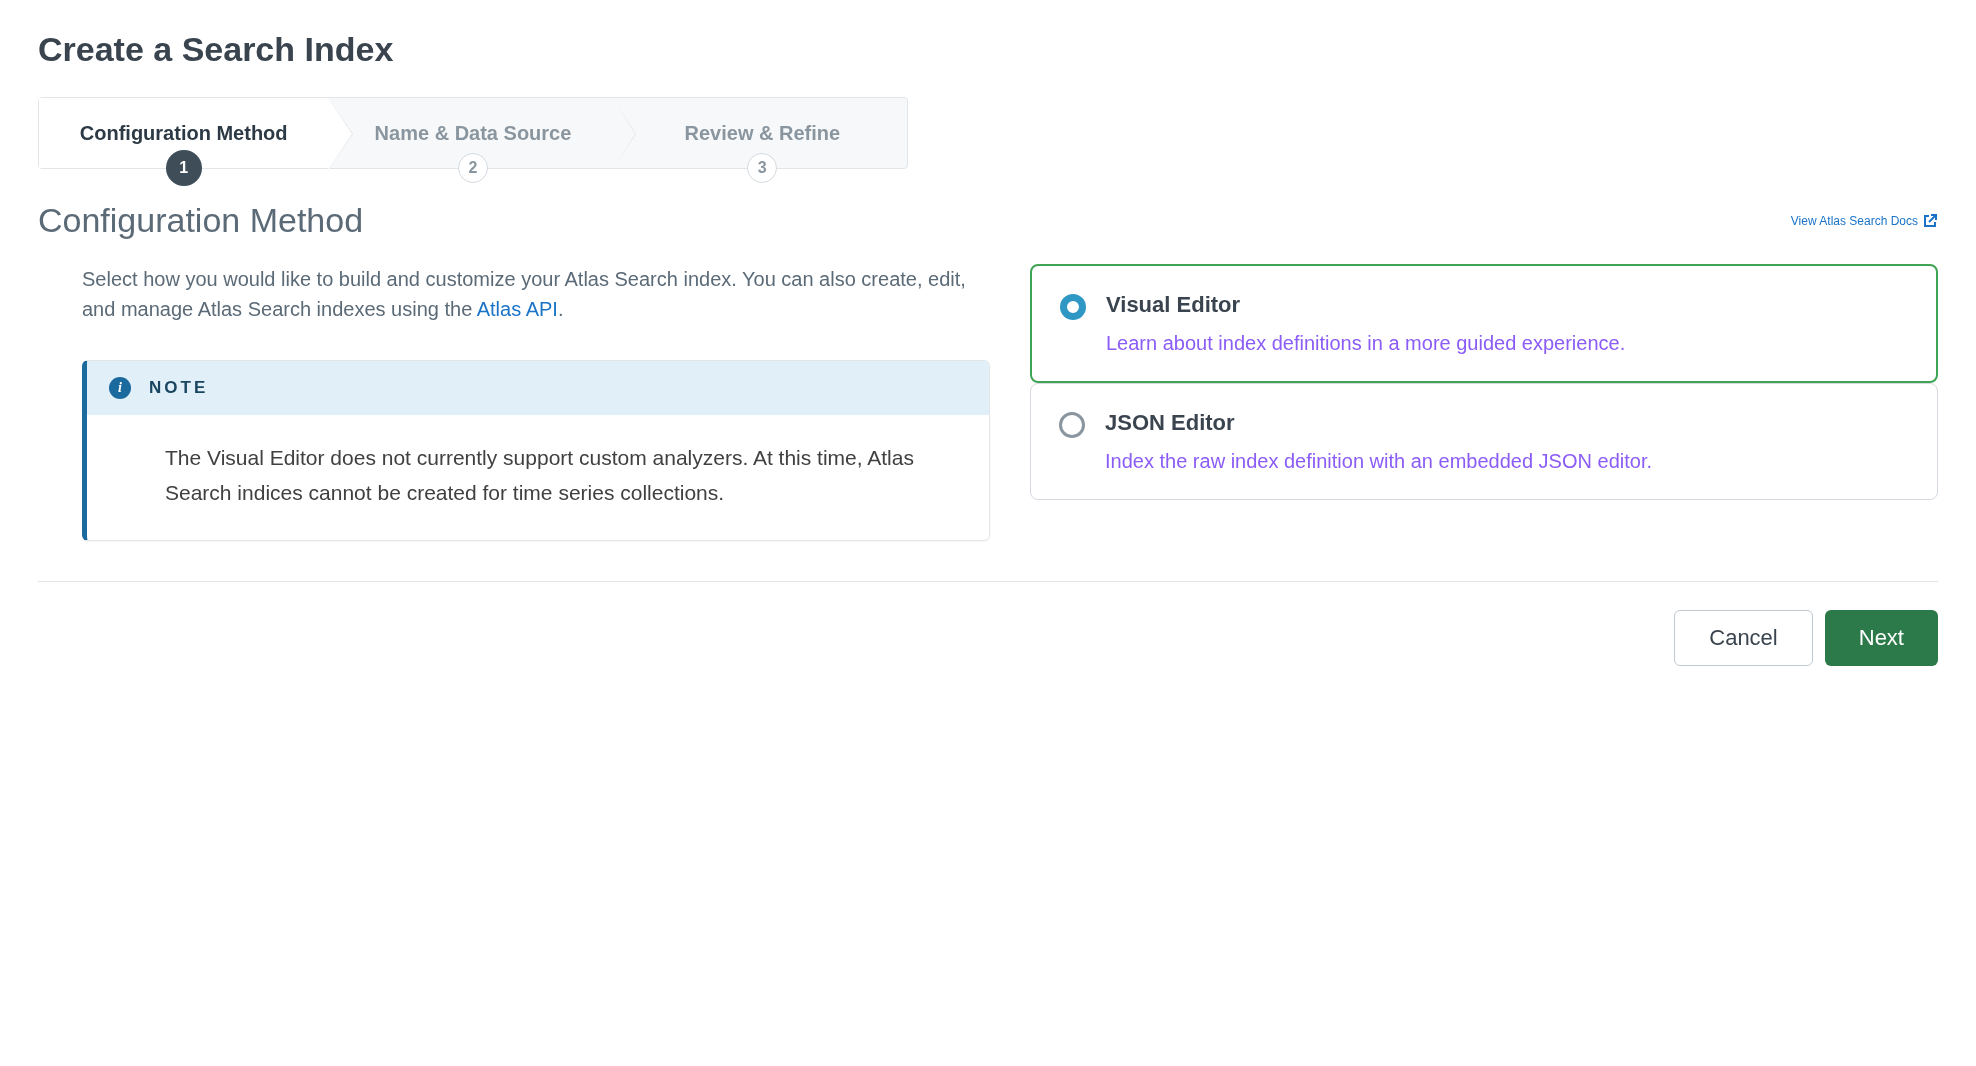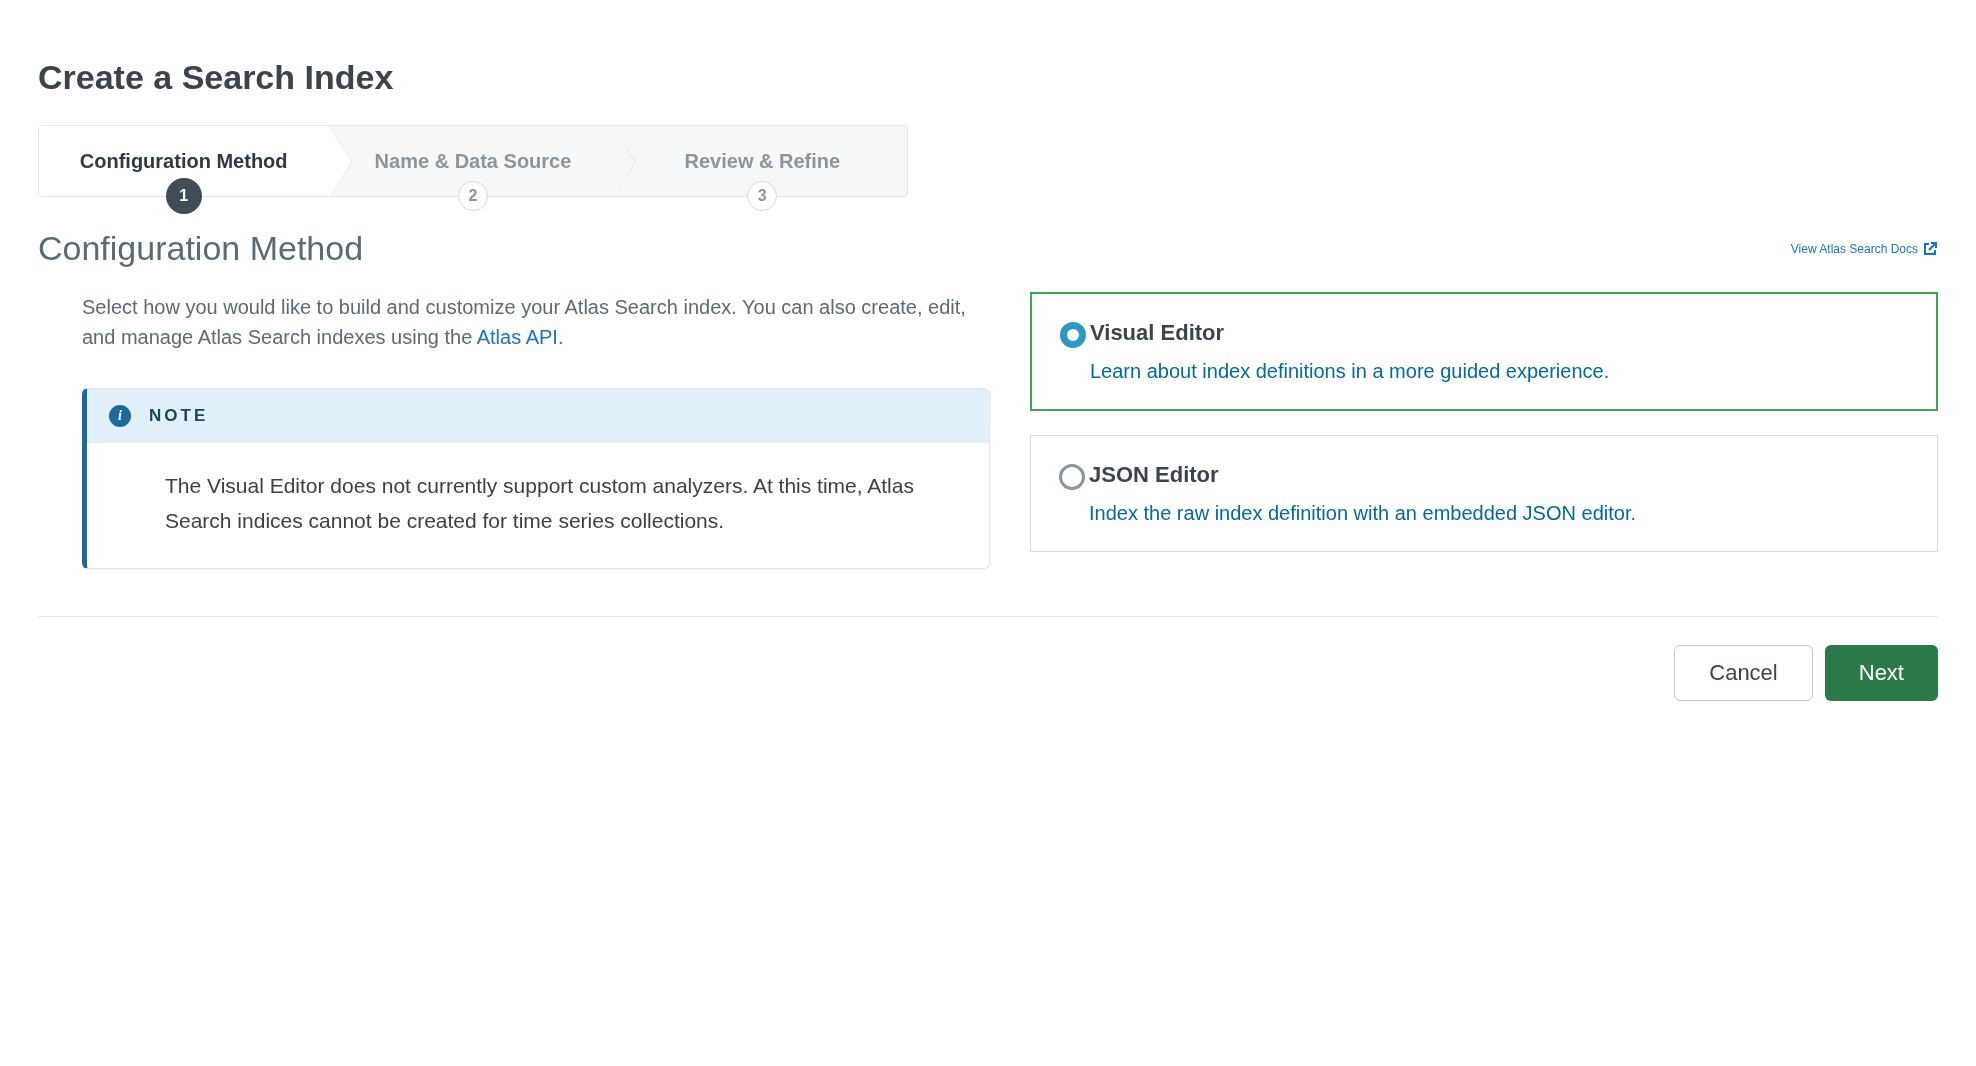--- a/index.html
+++ b/index.html
@@ -8,21 +8,20 @@
       background: #fff;
       color: #2d3a45;
       padding: 30px 38px;
       font-size: 20px;
     }
     .page-title {
       font-size: 34px;
       font-weight: 700;
       color: #3a444e;
       margin-bottom: 28px;
-      margin-top: 28px;
     }
     
     .stepper {
       display: flex;
       border: 1px solid #e2e6e8;
       border-radius: 4px;
       overflow: visible;
       width: 870px;
       height: 72px;
       position: relative;
@@ -186,25 +185,24 @@
     }
     .note-body {
       padding: 26px 30px 30px 78px;
       color: #404040;
       line-height: 1.65;
       font-size: 21px;
     }
     
     .radio-card {
       border: 1px solid #d4dadf;
-      border-radius: 0;
+      border-radius: 8px;
       padding: 26px 28px;
       display: flex;
-      gap: 4px;
-      margin-bottom: 24px;
+      gap: 20px;
       cursor: pointer;
     }
     .radio-card.selected {
       border: 2px solid #3fa454;
     }
     .radio-dot {
       width: 26px; height: 26px;
       border-radius: 50%;
       flex-shrink: 0;
       margin-top: 2px;
@@ -217,21 +215,21 @@
       border: 3px solid #8a969f;
       background: #fff;
     }
     .radio-content .radio-title {
       font-size: 22px;
       font-weight: 700;
       color: #3a444e;
       margin-bottom: 14px;
     }
     .radio-content .radio-desc {
-      color: #0369a1;
+      color: #8b5cf6;
       font-size: 20px;
     }
     
     .footer {
       margin-top: 40px;
       border-top: 1px solid #e2e6e8;
       padding-top: 28px;
       display: flex;
       justify-content: flex-end;
       gap: 12px;

